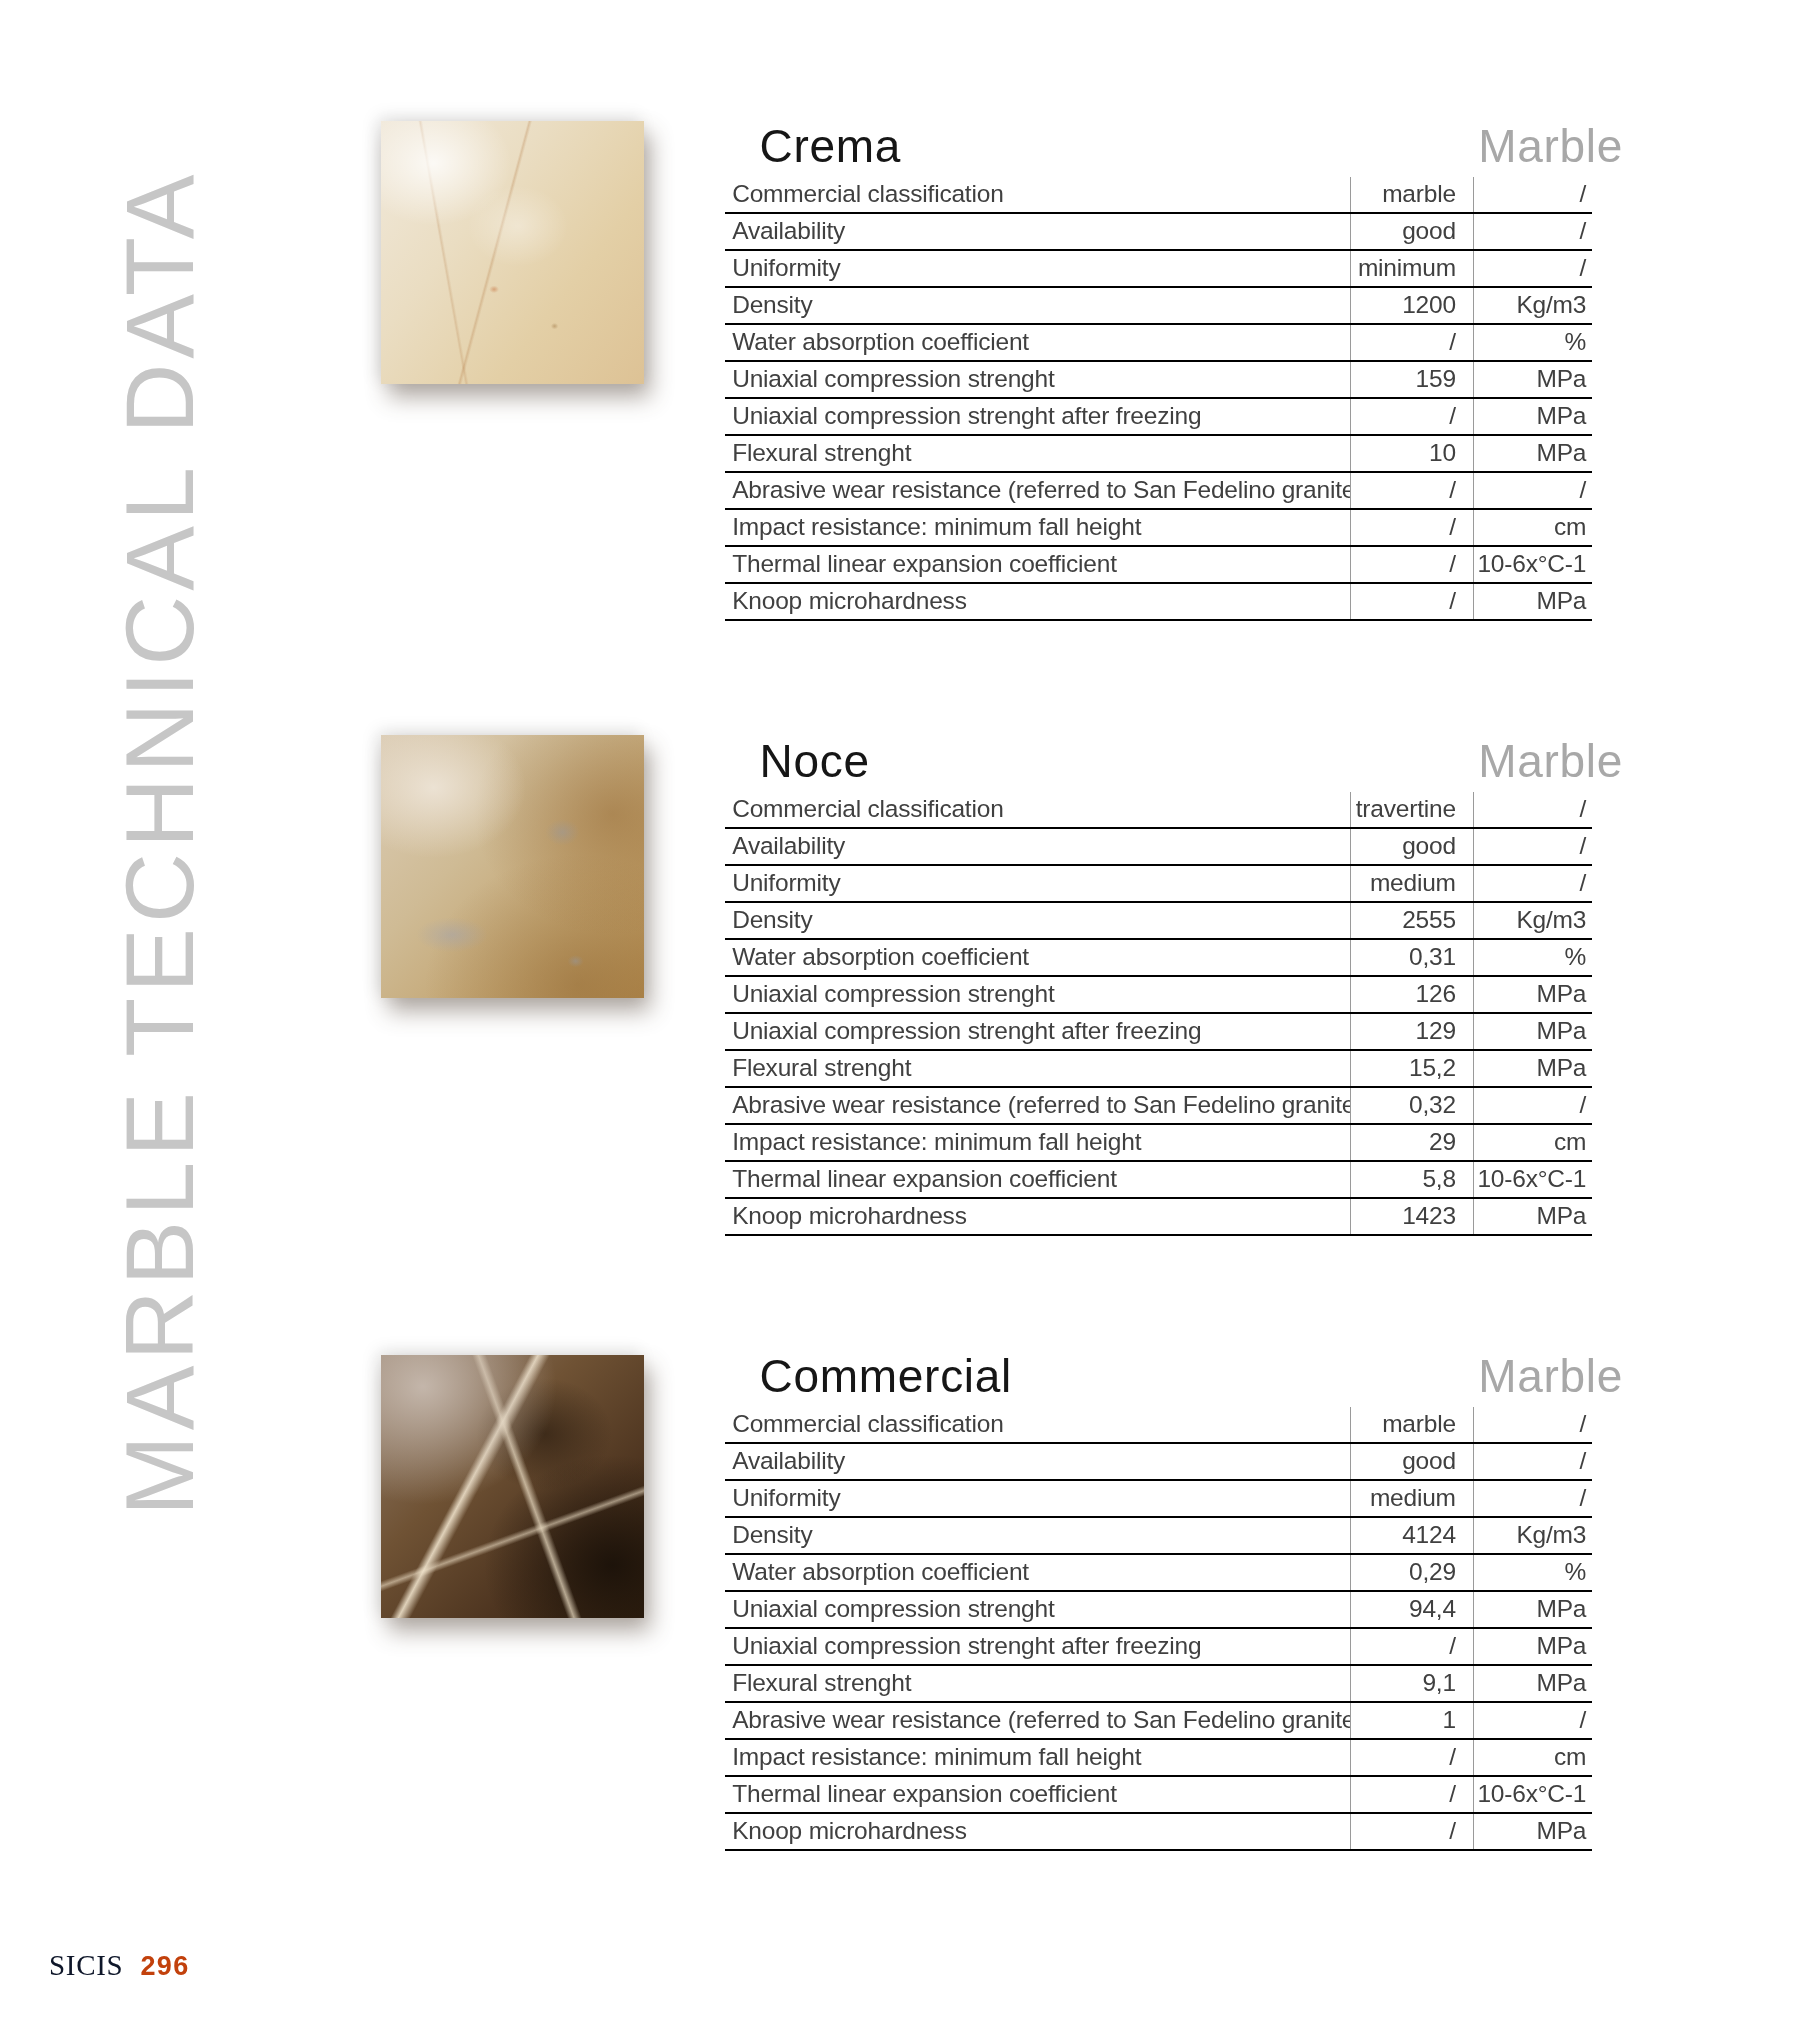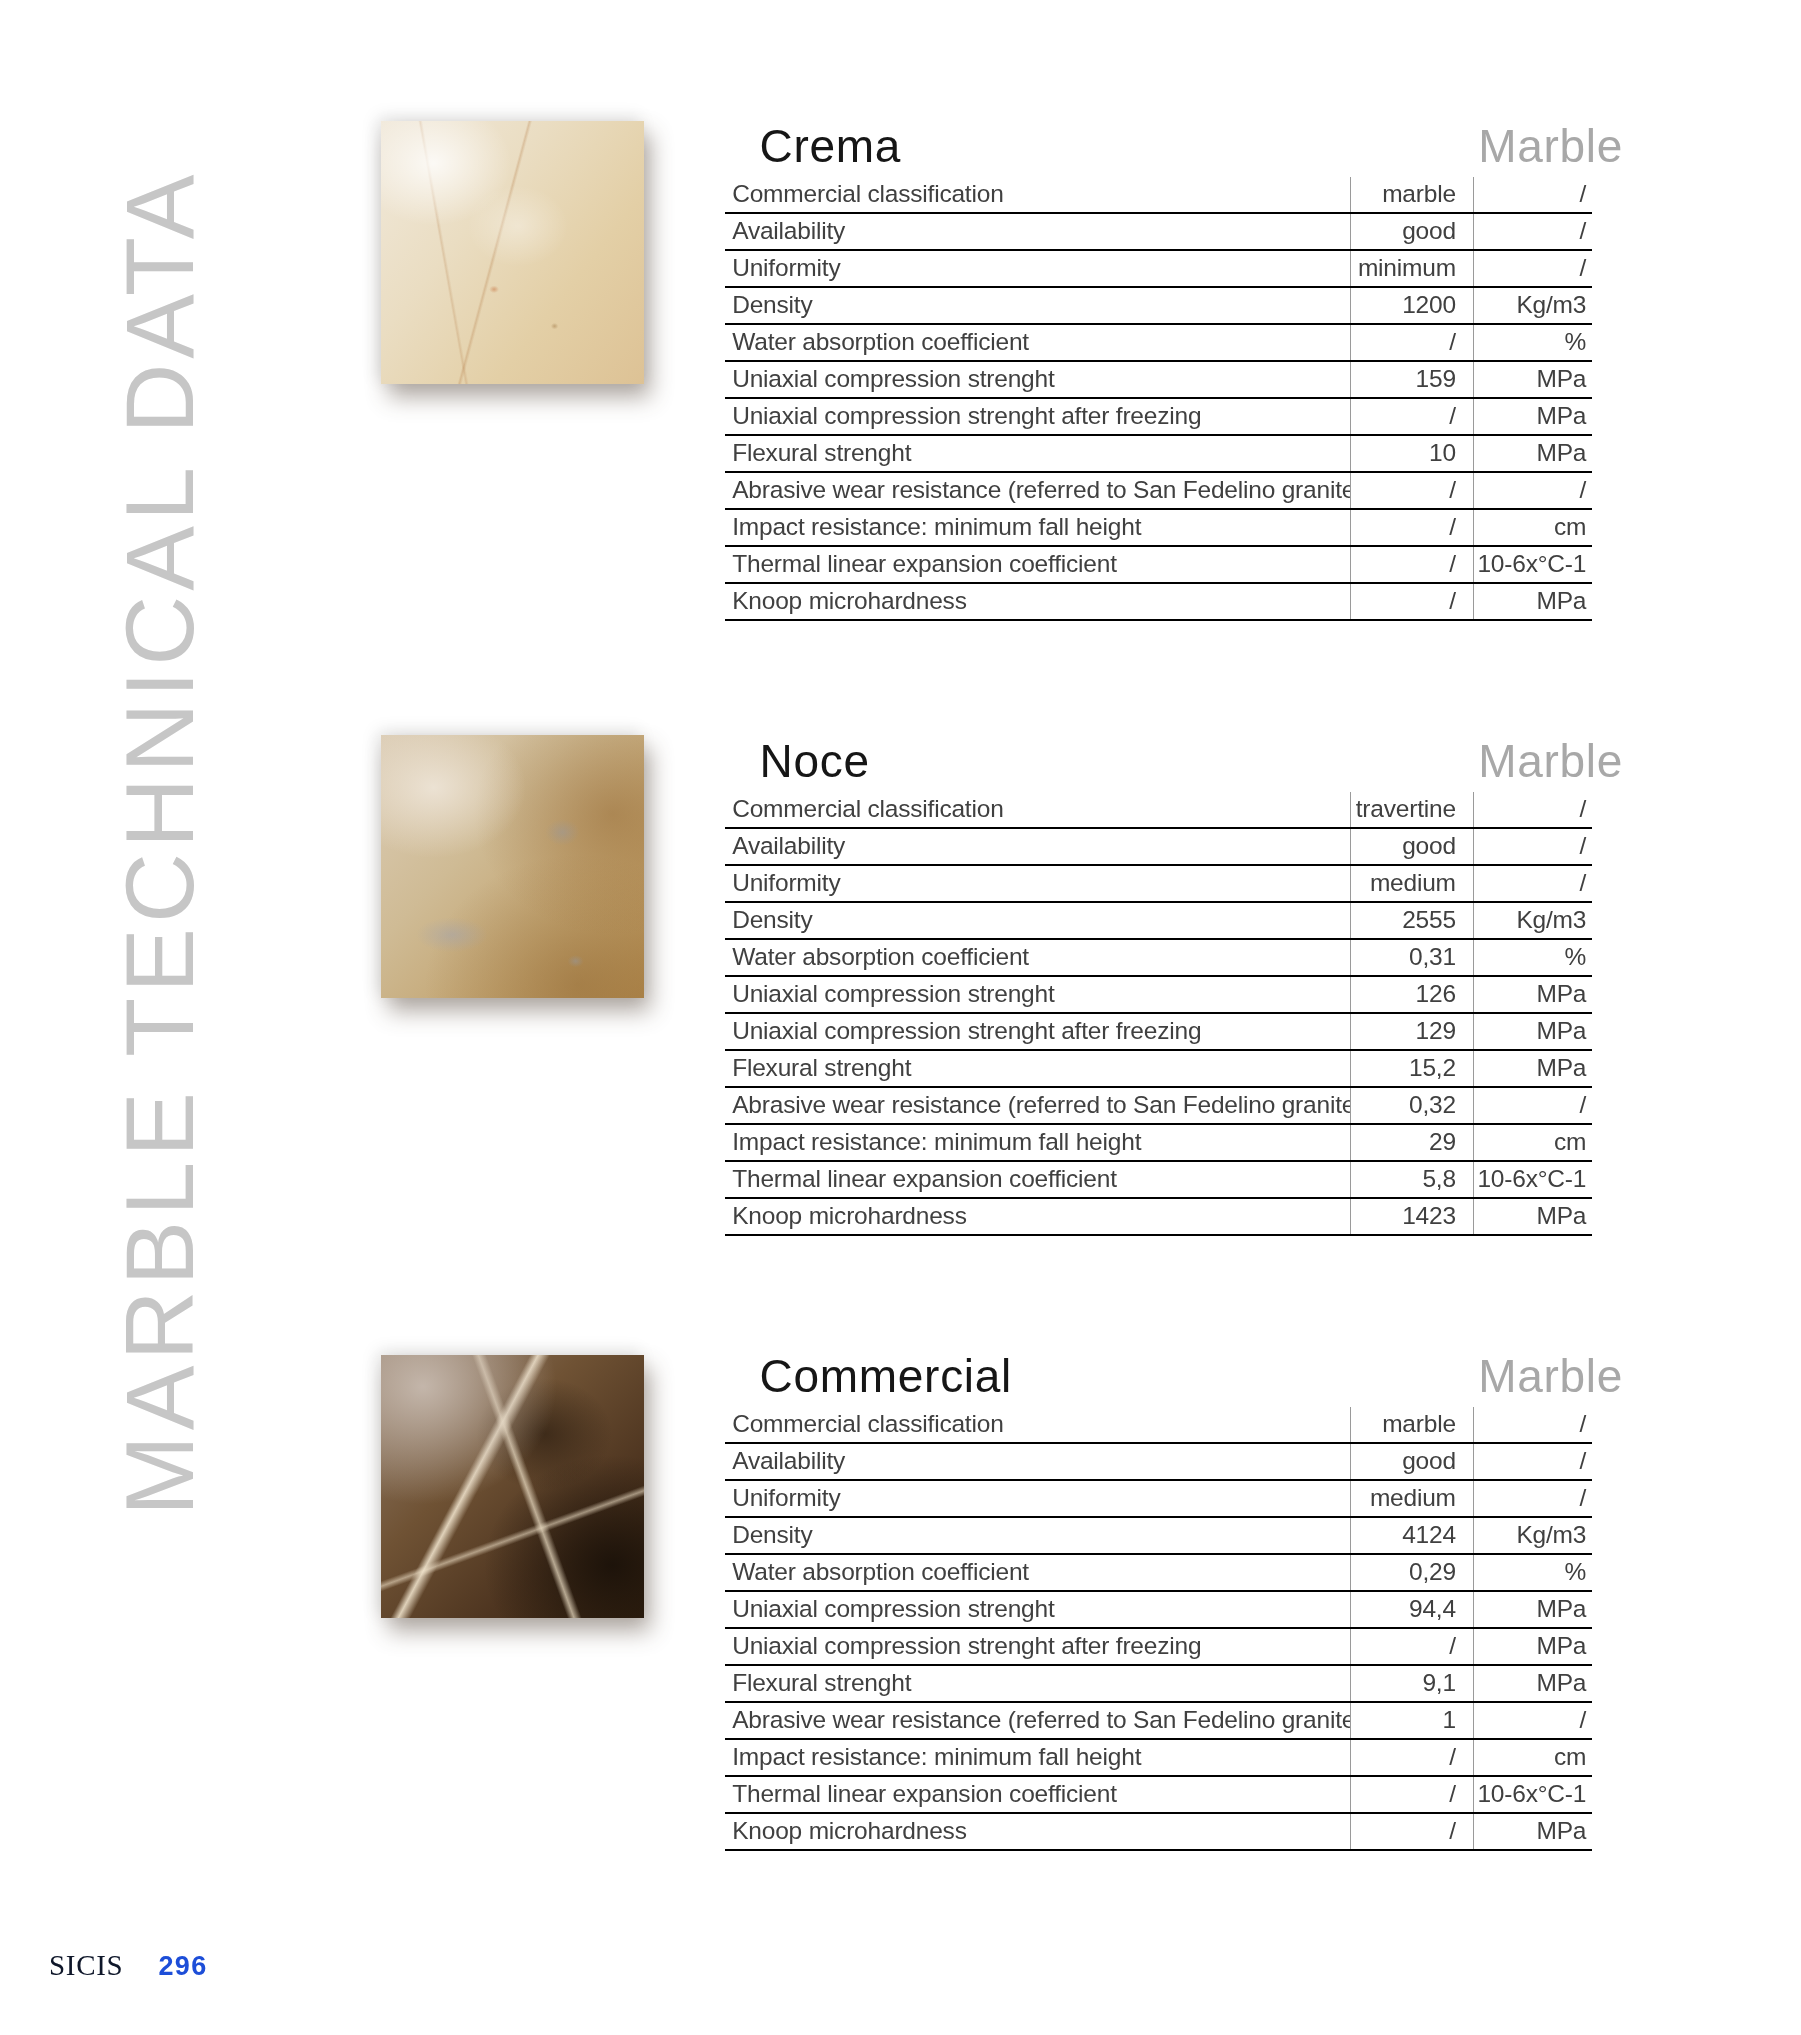--- a/index.html
+++ b/index.html
@@ -84,22 +84,22 @@
     border-left:1.4px solid #9a9a9a;white-space:nowrap;}
 
   
   .footer{position:absolute;left:49px;top:1951px;height:32px;}
   .brand{
     font-family:"Liberation Serif", serif;
     font-size:29px;line-height:29px;color:#0f172a;letter-spacing:0.7px;
   }
   .page-num{
     font-family:"Liberation Sans", sans-serif;
-    font-size:27px;line-height:29px;font-weight:700;color:#1d4ed8;
-    margin-left:35px;letter-spacing:1.4px;
+    font-size:27px;line-height:29px;font-weight:700;color:#c2410c;
+    margin-left:17px;letter-spacing:1.4px;
   }
 </style>
 </head>
 <body>
 
 <div id="page">
 
   <div class="side-wrap">
     <span class="side-text">MARBLE TECHNICAL DATA</span>
   </div>

